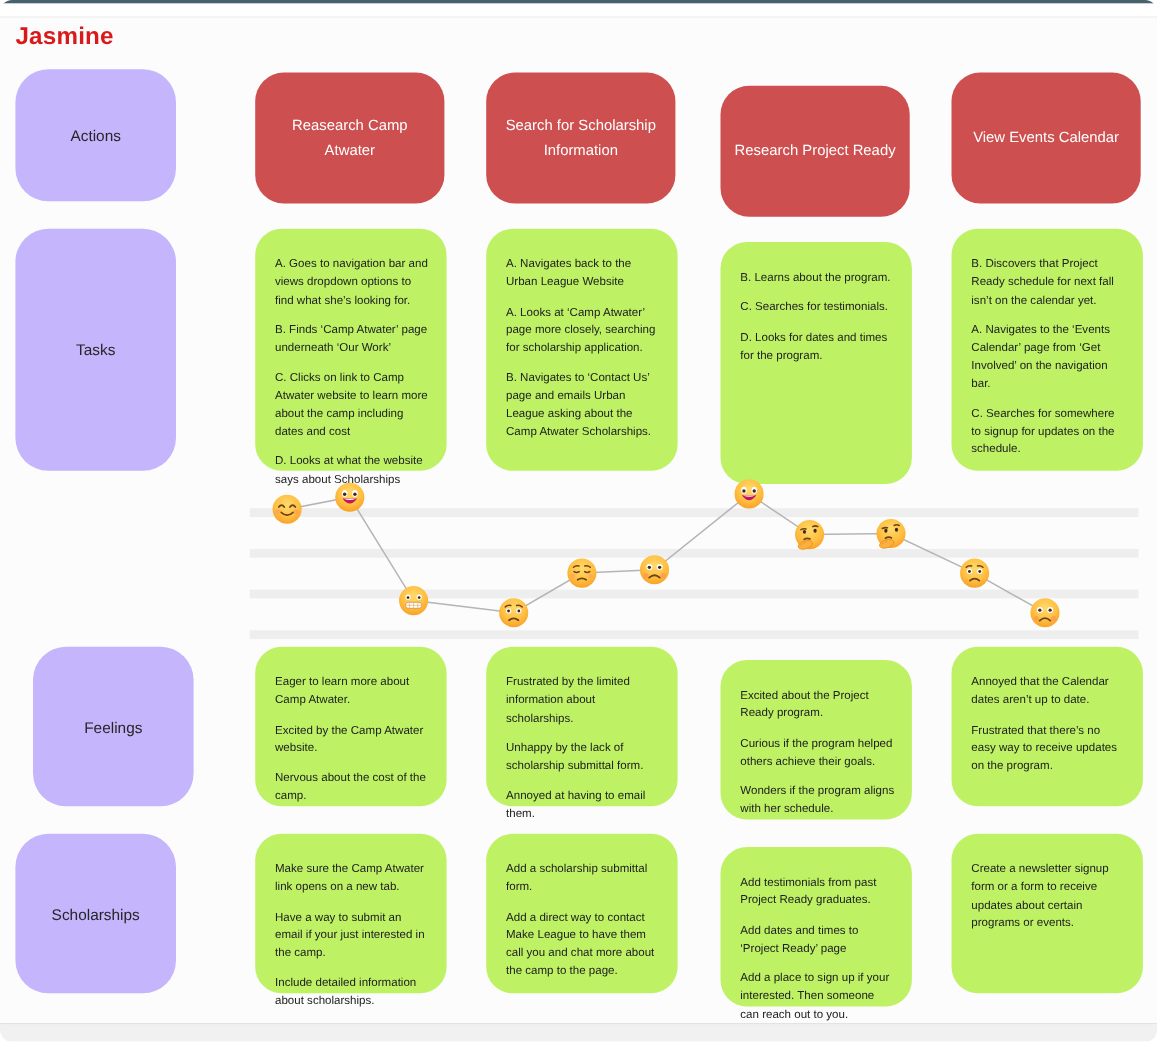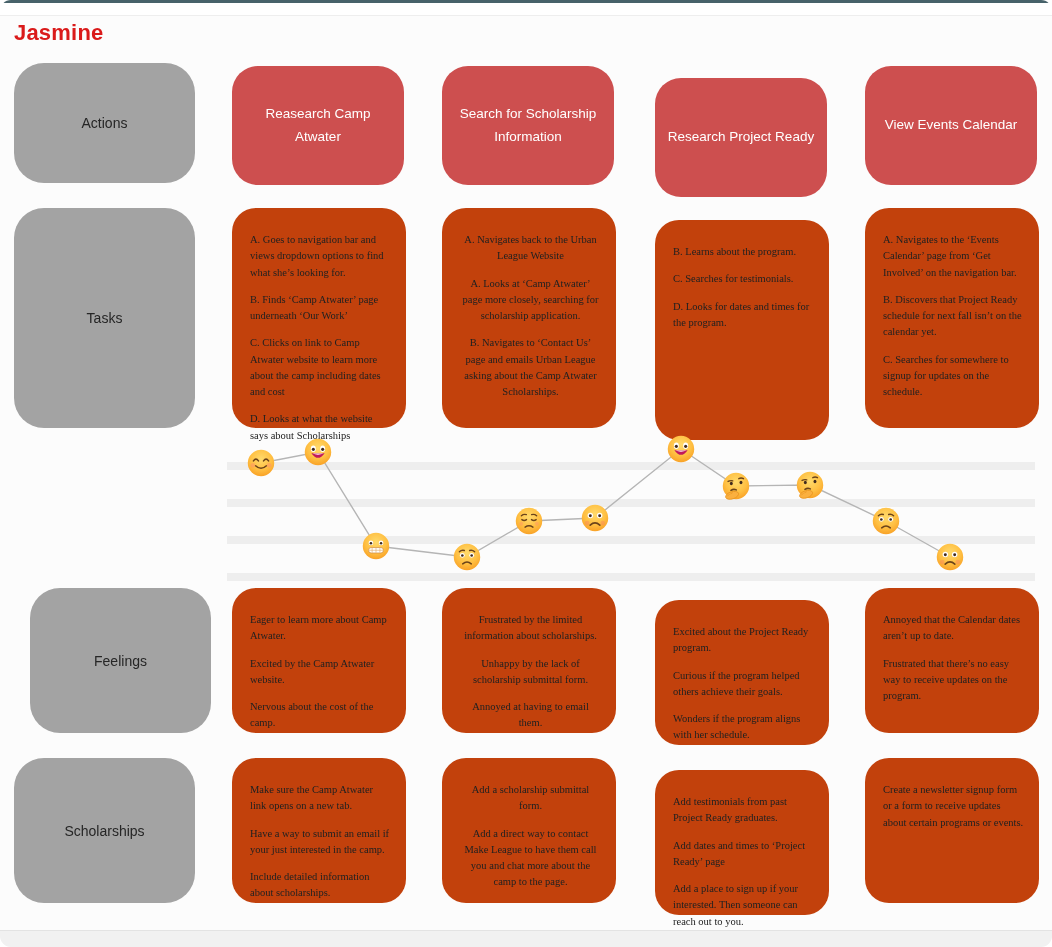--- a/index.html
+++ b/index.html
@@ -9,38 +9,38 @@
   }
   .topbar{position:absolute;top:0;left:0;width:100%;height:3px;background:#47626a;}
   .canvas{position:absolute;top:15px;left:0;right:0;bottom:16px;background:#fcfcfc;border-top:1px solid #eeeeee;}
   .bottom-strip{position:absolute;bottom:0;left:0;width:100%;height:16px;background:#f1f1f1;border-top:1px solid #e3e3e3;}
   .title{
     position:absolute;left:14px;top:20px;margin:0;
     font-size:22px;font-weight:bold;color:#da1a1a;letter-spacing:.2px;
   }
   
   .rowlabel{
-    position:absolute;left:14px;width:181px;background:#a3a3a3;border-radius:30px;
+    position:absolute;left:14px;width:146px;background:#c4b5fd;border-radius:30px;
     display:flex;align-items:center;justify-content:center;
     font-size:14px;color:#262626;
   }
   .rl-actions{top:63px;height:120px;}
   .rl-tasks{top:208px;height:220px;}
   .rl-feelings{top:588px;height:145px;margin-left:16px;}
   .rl-opportunities{top:758px;height:145px;}
   
-  .col0{left:232px;} .col1{left:442px;text-align:center;} .col2{left:655px;margin-top:12px;} .col3{left:865px;}
+  .col0{left:232px;} .col1{left:442px;} .col2{left:655px;margin-top:12px;} .col3{left:865px;}
   .colhead{
     position:absolute;top:66px;height:119px;width:172px;background:#cd4f4f;border-radius:26px;
     display:flex;align-items:center;justify-content:center;text-align:center;
     color:#ffffff;font-size:13.5px;line-height:1.65;padding:0 10px;box-sizing:border-box;
   }
   .card{
-    position:absolute;width:174px;background:#c2410c;border-radius:24px;
-    box-sizing:border-box;padding:24px 15px 10px 18px;color:#212121;font-family:Liberation Serif, serif;
+    position:absolute;width:174px;background:#bef264;border-radius:24px;
+    box-sizing:border-box;padding:24px 15px 10px 18px;color:#212121;
   }
   .card p{margin:0 0 11px 0;font-size:10.5px;line-height:1.55;}
   .r-tasks{top:208px;height:220px;}
   .r-feel{top:588px;height:145px;}
   .r-opp{top:758px;height:145px;}
   
   .band{position:absolute;left:227px;width:808px;height:8px;background:#eeeeee;}
   #line-svg{position:absolute;top:0;left:0;pointer-events:none;}
   .emoji{position:absolute;width:28px;height:28px;}
   .emoji svg{display:block;}
@@ -90,22 +90,22 @@
       <p>A. Navigates back to the Urban League Website</p>
       <p>A. Looks at ‘Camp Atwater’ page more closely, searching for scholarship application.</p>
       <p>B. Navigates to ‘Contact Us’ page and emails Urban League asking about the Camp Atwater Scholarships.</p>
     </div>
   <div class="card r-tasks col2">
       <p>B. Learns about the program.</p>
       <p>C. Searches for testimonials.</p>
       <p>D. Looks for dates and times for the program.</p>
     </div>
   <div class="card r-tasks col3">
+      <p>B. Discovers that Project Ready schedule for next fall isn’t on the calendar yet.</p>
       <p>A. Navigates to the ‘Events Calendar’ page from ‘Get Involved’ on the navigation bar.</p>
-      <p>B. Discovers that Project Ready schedule for next fall isn’t on the calendar yet.</p>
       <p>C. Searches for somewhere to signup for updates on the schedule.</p>
     </div>
 
   <div id="chart-layer">
       <div class="band" style="top: 462px; background: rgb(238, 238, 238);"></div>
       <div class="band" style="top: 499px; background: rgb(238, 238, 238);"></div>
       <div class="band" style="top: 536px; background: rgb(238, 238, 238);"></div>
       <div class="band" style="top: 573px; background: rgb(238, 238, 238);"></div>
       <svg id="line-svg" width="1052" height="947">
         <polyline points="261,463 318,452 376,546 467,557 529,521 595,518 681,449 736,486 810,485 886,521 950,557" fill="none" stroke="#b5b5b5" stroke-width="1.4"></polyline>

